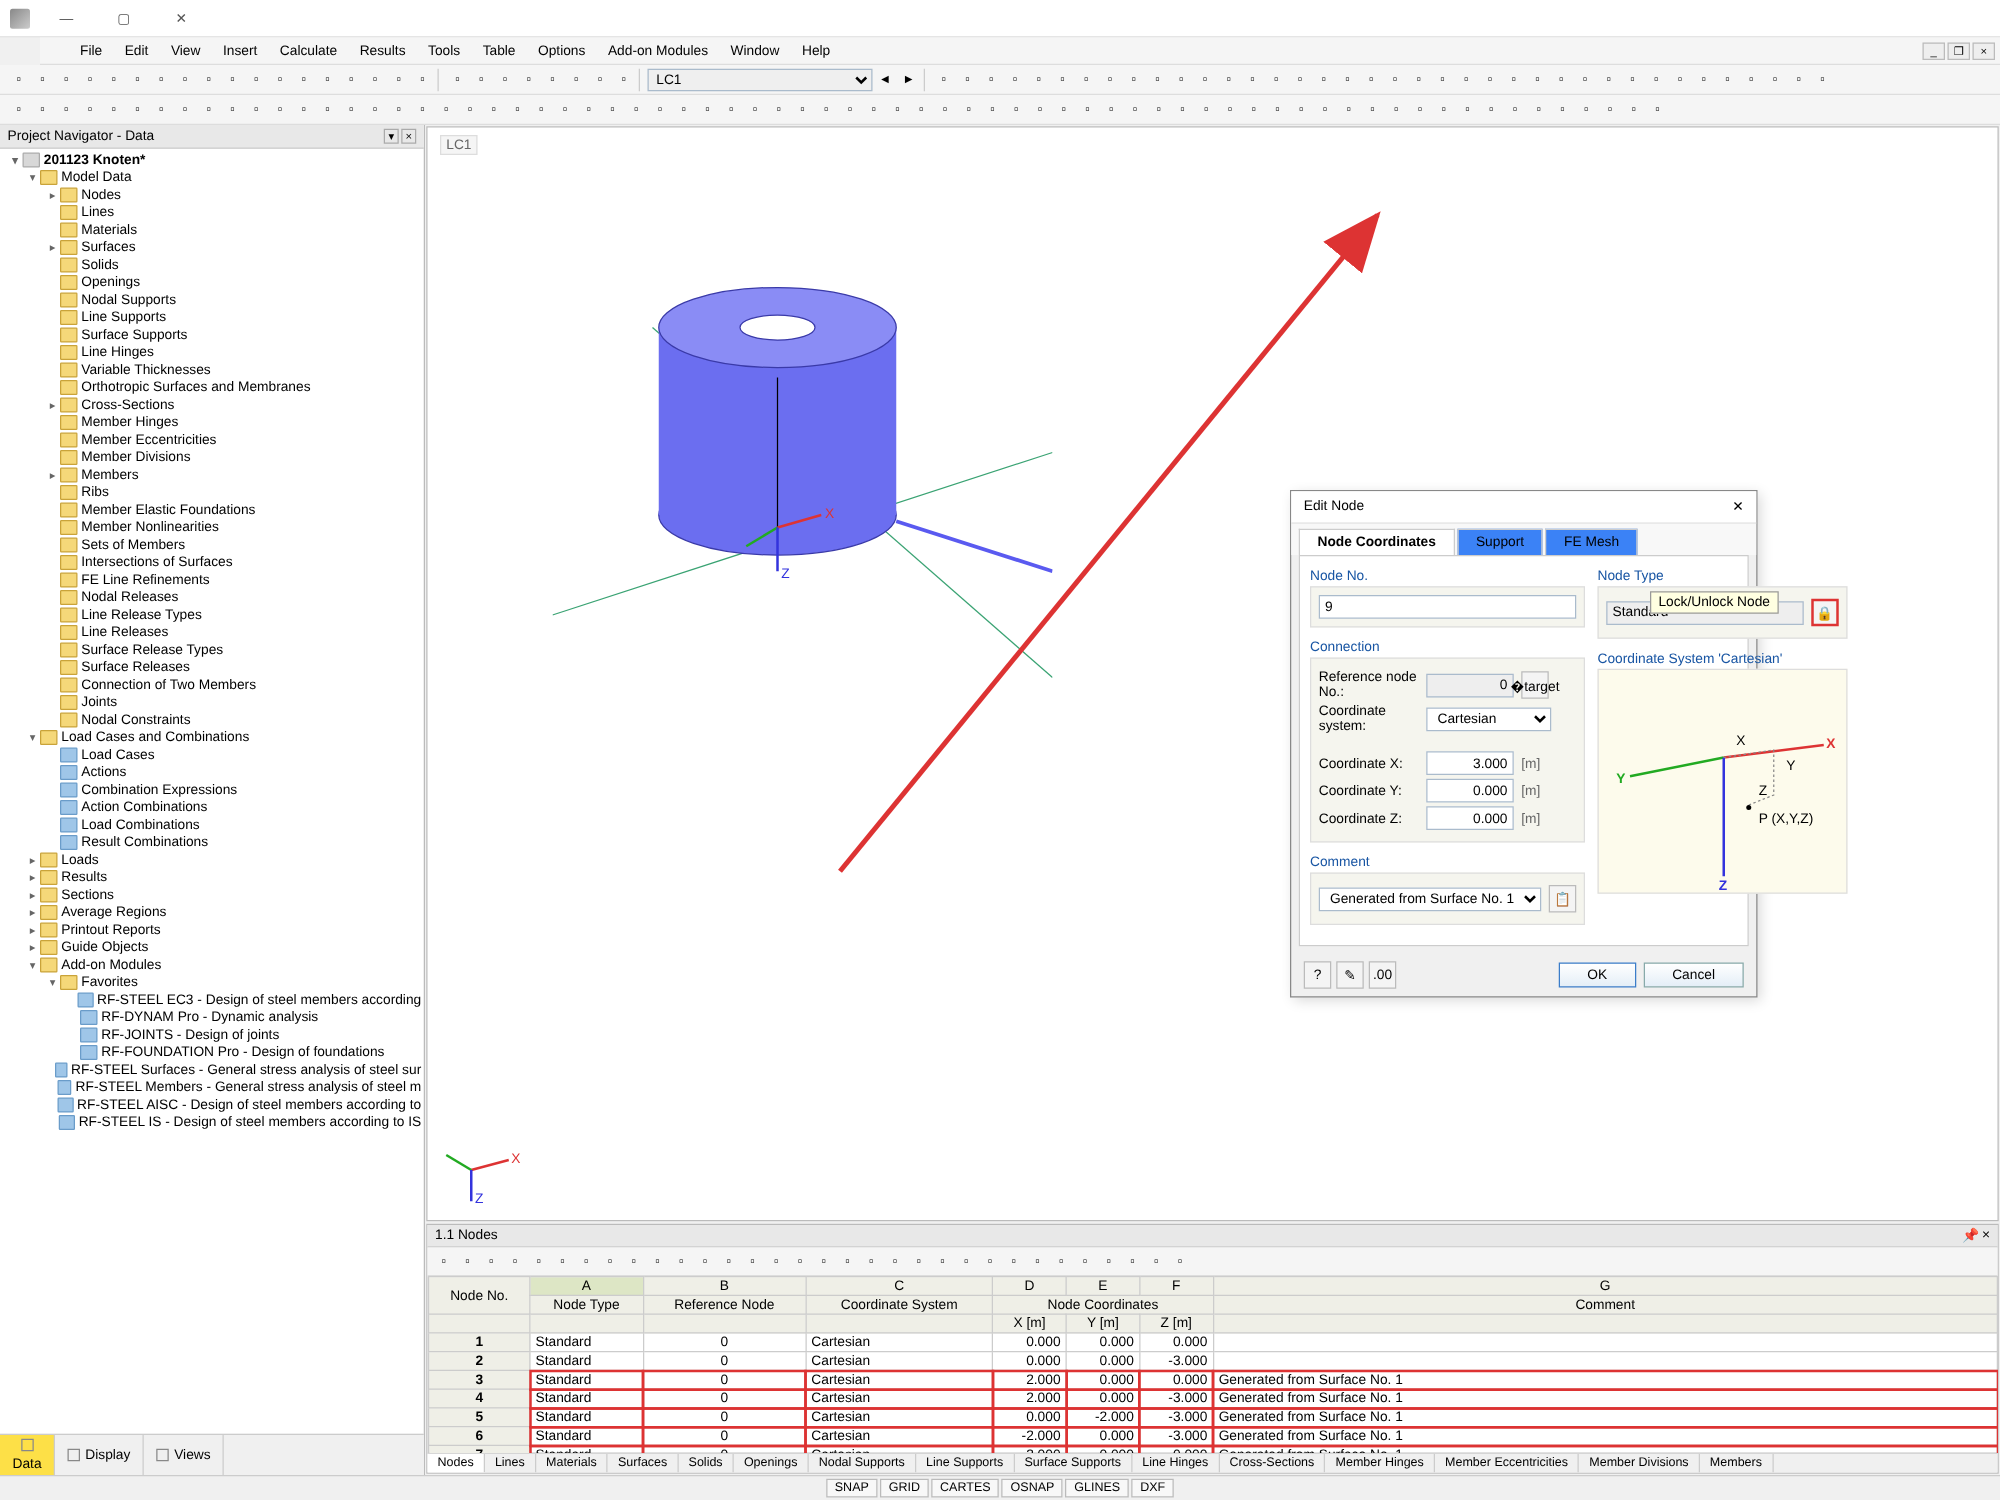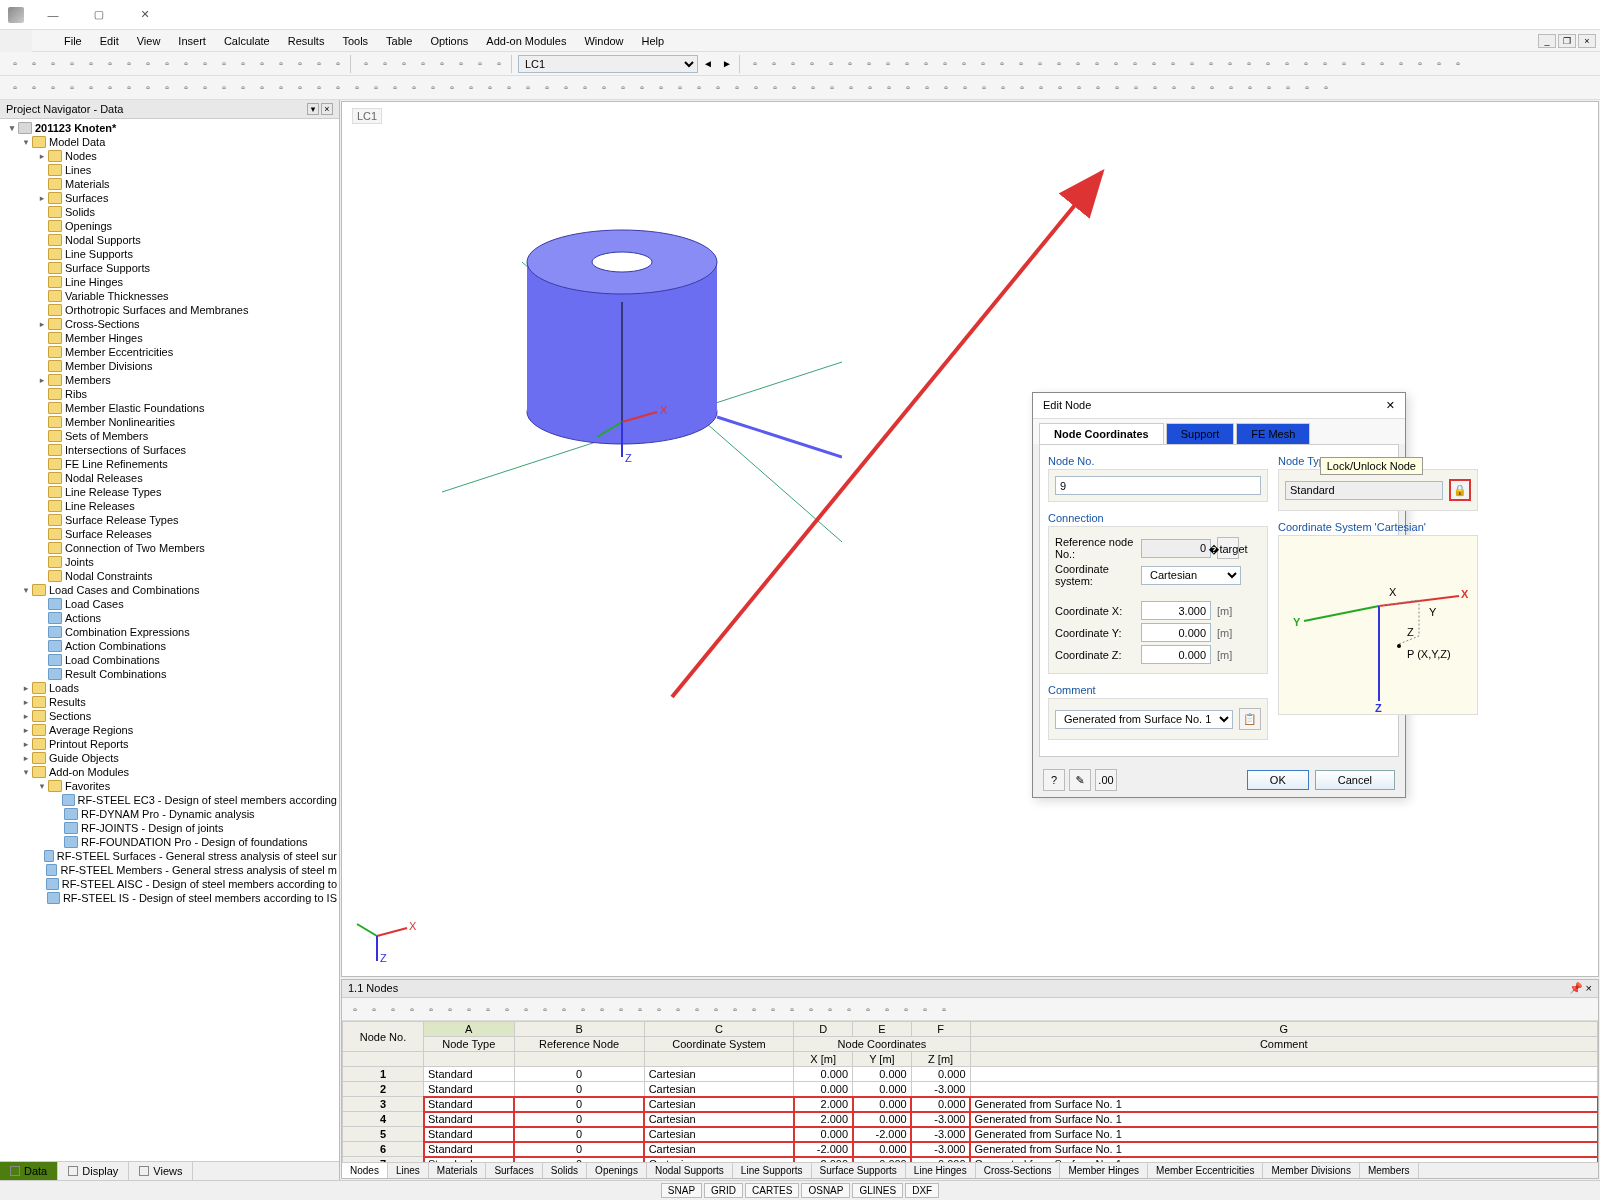--- a/index.html
+++ b/index.html
@@ -35,33 +35,33 @@
 .tree-item .exp { width: 12px; text-align: center; color: #666; font-size: 9px; }
 .tree-item .fold { width: 14px; height: 12px; margin-right: 3px; background: #f5d879; border: 1px solid #c9a33a; border-radius: 1px; display: inline-block; }
 .tree-item .fold.blue { background: #9fc6e8; border-color: #6a9cc9; }
 .tree-item .fold.grey { background: #d8d8d8; border-color: #aaa; }
 .lvl0 { padding-left: 2px; font-weight: bold; }
 .lvl1 { padding-left: 16px; }
 .lvl2 { padding-left: 32px; }
 .lvl3 { padding-left: 48px; }
 .nav-tabs { display: flex; border-top: 1px solid #ccc; background: #f0f0f0; }
 .nav-tab { padding: 3px 10px; border-right: 1px solid #ccc; display: flex; align-items: center; gap: 4px; }
-.nav-tab.active { background: #4d7c0f; }
+.nav-tab.active { background: #fde047; flex-direction: column; }
 .nav-tab .ti { width: 10px; height: 10px; border: 1px solid #888; }
 
 
 .viewport-col { flex: 1; display: flex; flex-direction: column; position: relative; }
 .viewport { flex: 1; background: #fff; position: relative; overflow: hidden; border: 1px solid #bbb; margin: 1px; }
 .viewport-label { position: absolute; top: 6px; left: 10px; color: #666; background: #f5f5f5; padding: 1px 4px; border: 1px solid #ddd; }
 
 
 .dialog { position: absolute; width: 374px; background: #f0f0f0; border: 1px solid #888; box-shadow: 3px 3px 10px rgba(0,0,0,0.15); top: 290px; left: 690px; }
 .dialog-title { background: #fff; padding: 6px 10px; display: flex; justify-content: space-between; border-bottom: 1px solid #ddd; }
 .dialog-tabs { display: flex; background: #f8f8f8; padding: 4px 6px 0; }
-.dialog-tab { padding: 4px 14px; border: 1px solid #ccc; border-bottom: none; background: #1d4ed8; margin-right: 2px; }
+.dialog-tab { padding: 4px 14px; border: 1px solid #ccc; border-bottom: none; background: #3b82f6; margin-right: 2px; }
 .dialog-tab.active { background: #fff; font-weight: bold; }
 .dialog-body { background: #fff; margin: 0 6px 6px; border: 1px solid #ccc; padding: 8px; display: flex; gap: 10px; }
 .dlg-col-left { flex: 1; }
 .dlg-col-right { width: 200px; }
 .groupbox { margin-bottom: 8px; }
 .groupbox .gb-title { color: #1855a3; padding: 2px 0; }
 .groupbox .gb-body { background: #f5f5ee; border: 1px solid #ddd; padding: 6px; }
 .gb-row { display: flex; align-items: center; margin: 3px 0; gap: 6px; }
 .gb-row label { width: 80px; }
 .gb-row .unit { color: #666; }
@@ -699,21 +699,21 @@
           <div class="dlg-col-right">
             <div class="groupbox">
               <div class="gb-title">Node Type</div>
               <div class="gb-body">
                   <div class="gb-row">
                 <input class="dlg-input" style="flex: 1 1 0%;" readonly="" value="Standard">
                 <span class="dlg-iconbtn lock-highlight">🔒</span>
               </div>
                 </div>
             </div>
-            <div class="tooltip-box" style="top:64px;right:-18px">Lock/Unlock Node</div>
+            <div class="tooltip-box" style="top:80px;right:-18px">Lock/Unlock Node</div>
             <div class="groupbox">
               <div class="gb-title">Coordinate System 'Cartesian'</div>
               <div class="coord-diagram">
                 <svg width="200" height="180">
                   <line x1="100" y1="70" x2="180" y2="60" stroke="#d33" stroke-width="2"></line>
                     <text x="182" y="62" fill="#d33" font-weight="bold">X</text>
                   <line x1="100" y1="70" x2="25" y2="85" stroke="#2a2" stroke-width="2"></line>
                     <text x="14" y="90" fill="#2a2" font-weight="bold">Y</text>
                   <line x1="100" y1="70" x2="100" y2="165" stroke="#33d" stroke-width="2"></line>
                     <text x="96" y="176" fill="#33d" font-weight="bold">Z</text>

